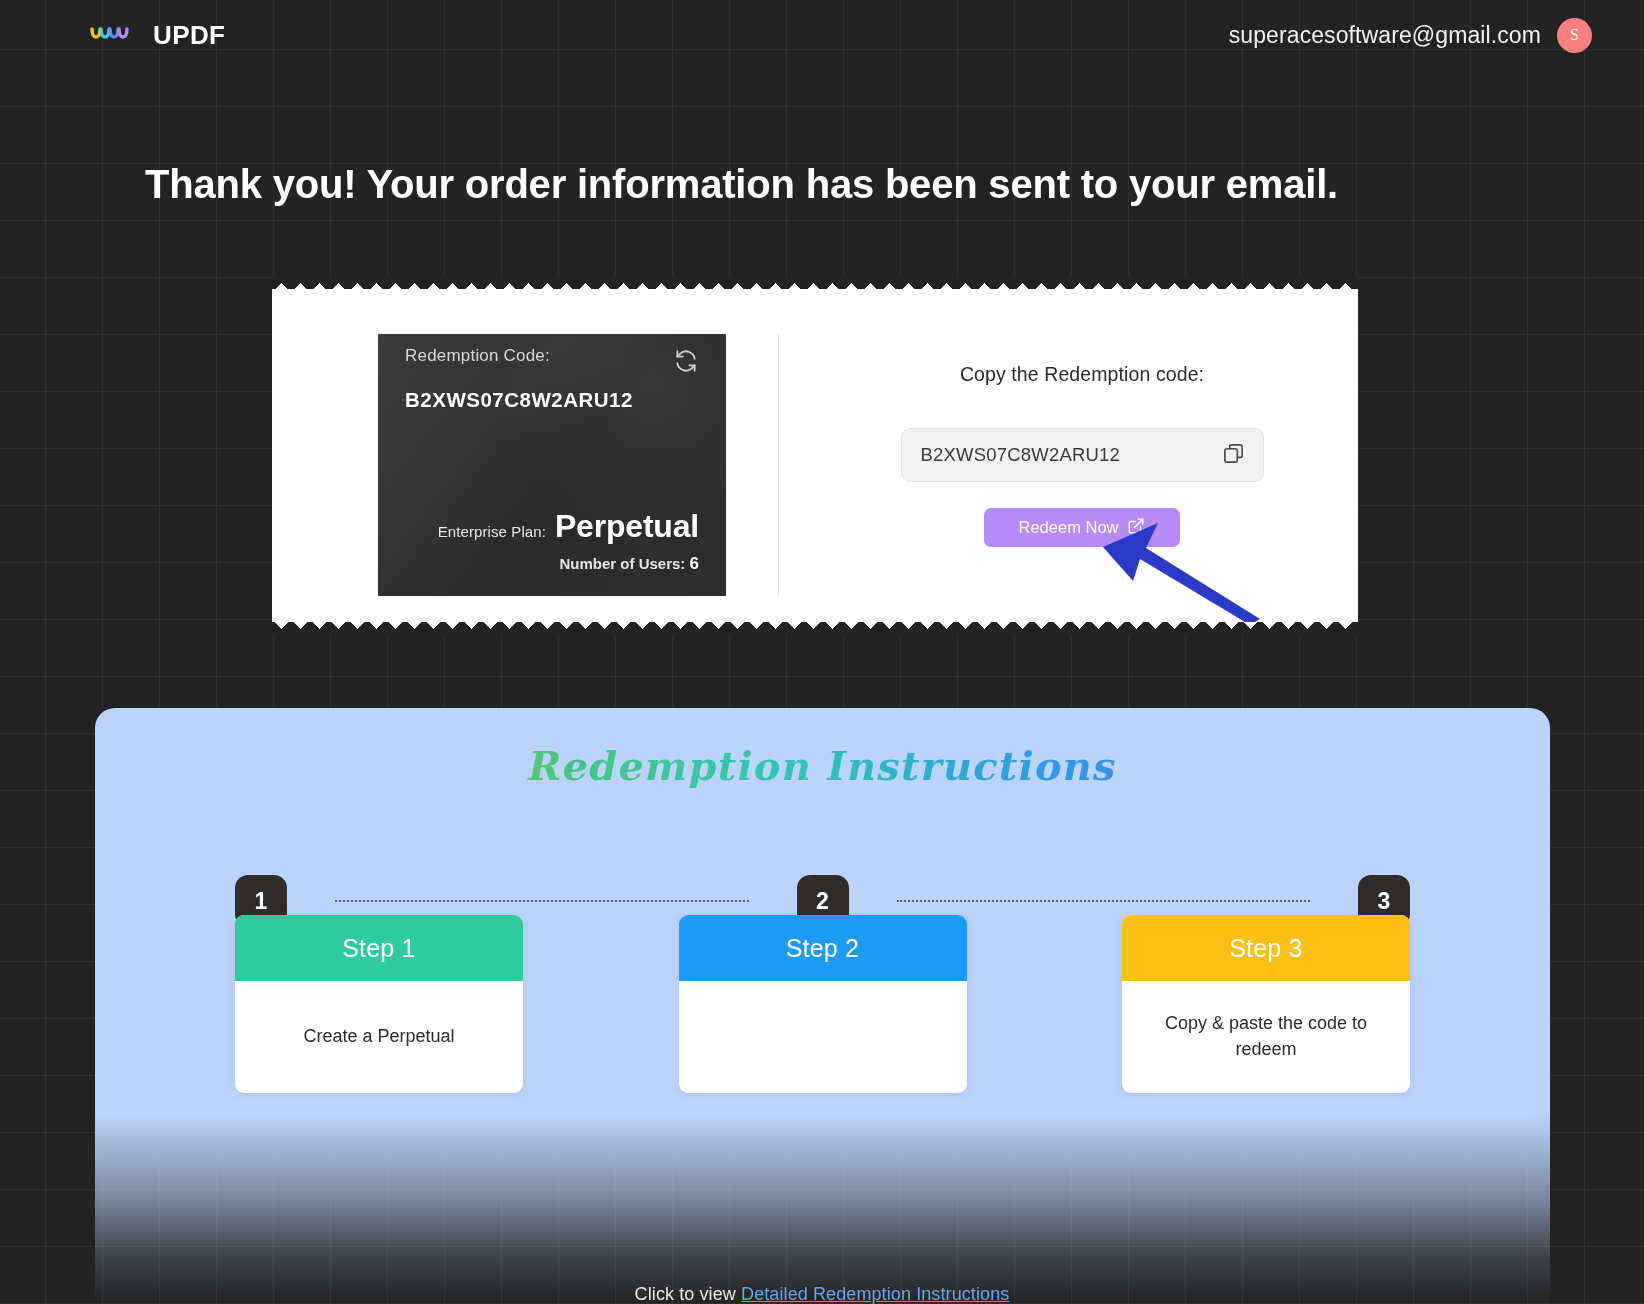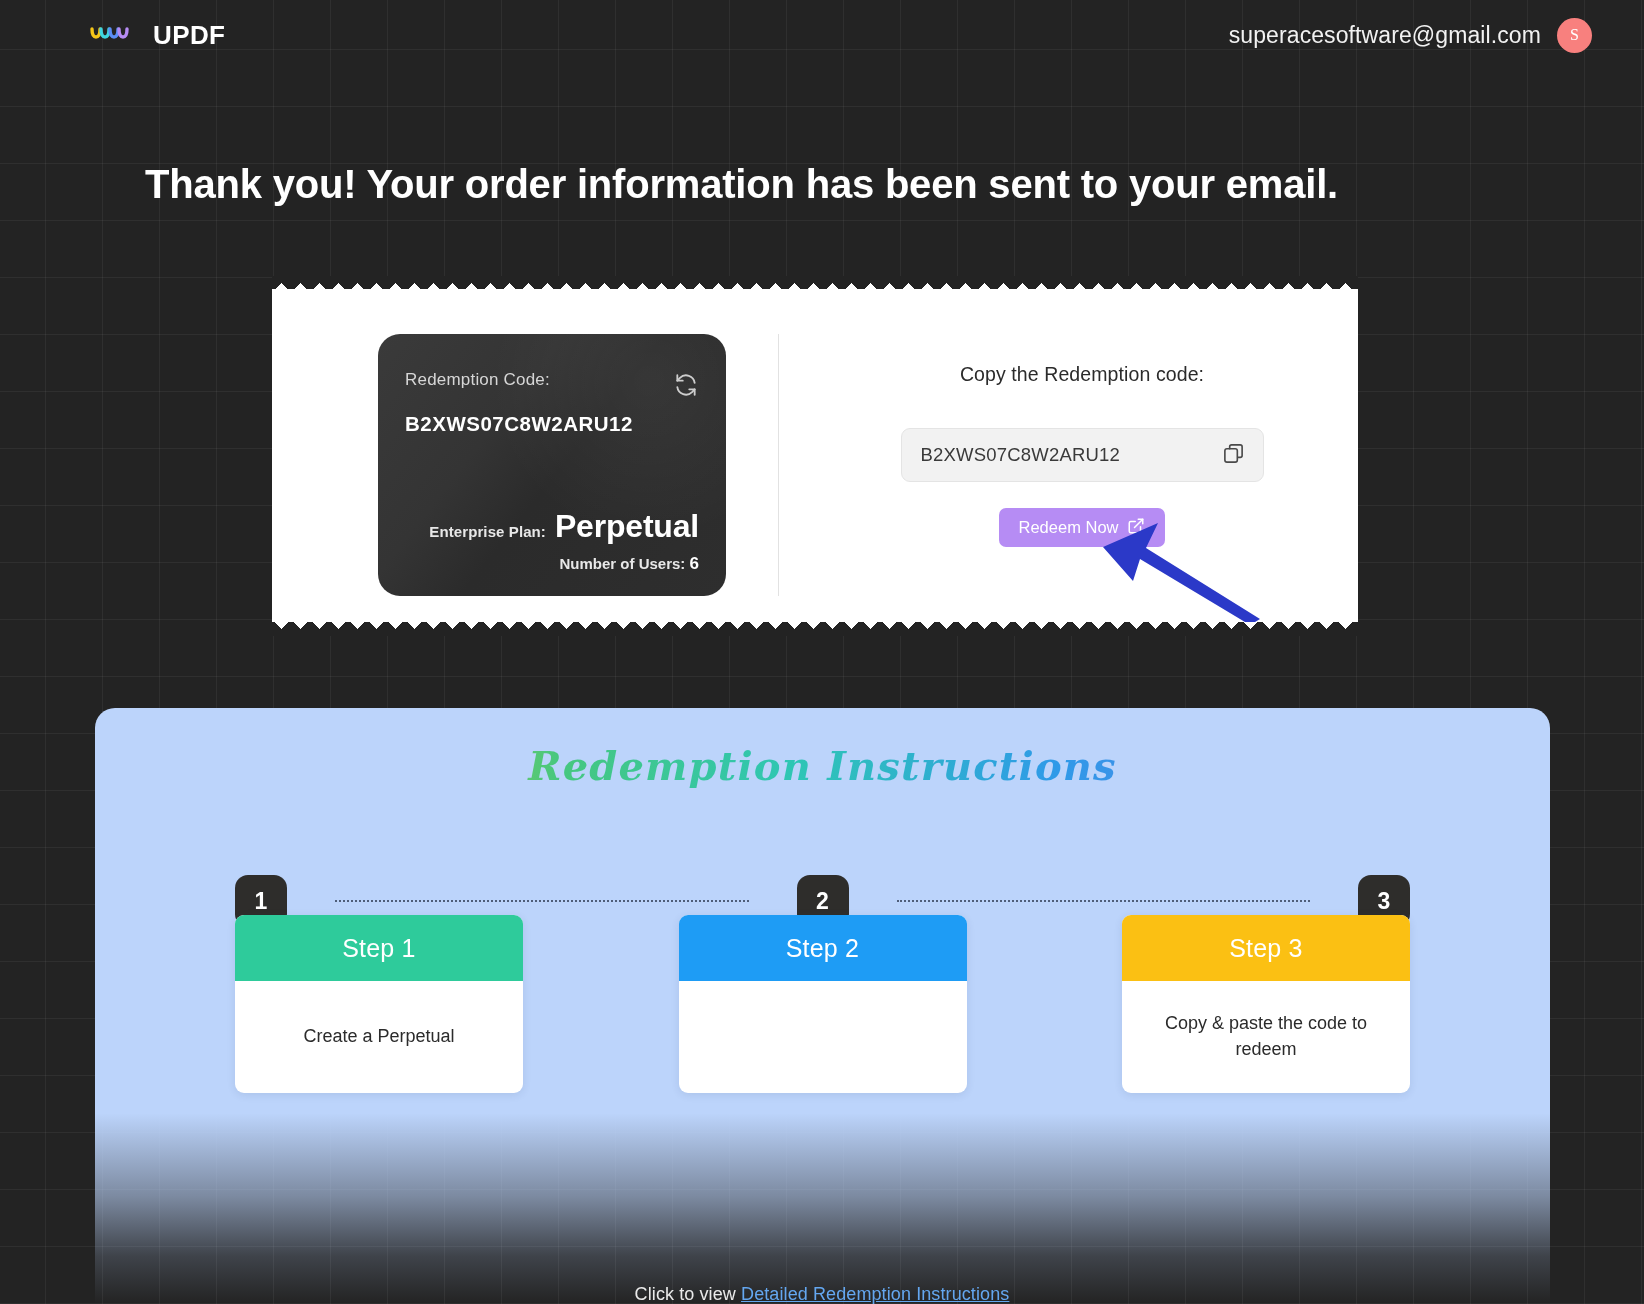--- a/index.html
+++ b/index.html
@@ -124,25 +124,25 @@
     background-position: 0 0, 0 0;
     background-color: #ffffff;
   }
 
   .code-card {
     position: absolute;
     left: 106px;
     top: 45px;
     width: 348px;
     height: 262px;
-    border-radius: 22px;
+    border-radius: 1px;
     background:
       radial-gradient(circle at 78% 18%, rgba(255,255,255,0.055) 0%, rgba(255,255,255,0) 46%),
       linear-gradient(128deg, #3a3a3a 0%, #343434 34%, #2b2b2b 52%, #2e2e2e 100%);
-    padding: 36px 27px 22px 27px;
+    padding: 12px 27px 22px 27px;
     display: flex;
     flex-direction: column;
     color: #ffffff;
     overflow: hidden;
   }
   .code-card-top {
     display: flex;
     align-items: flex-start;
     justify-content: space-between;
   }
@@ -162,21 +162,21 @@
   .card-spacer { flex: 1; }
   .plan-row {
     text-align: right;
     display: flex;
     align-items: baseline;
     justify-content: flex-end;
     gap: 9px;
   }
   .plan-label {
     font-size: 15px;
-    font-weight: bold;
+    font-weight: normal;
     color: #e8e8e8;
     letter-spacing: 0.1px;
   }
   .plan-value {
     font-size: 32px;
     font-weight: bold;
     color: #ffffff;
     letter-spacing: -0.2px;
   }
   .users-row {
@@ -225,21 +225,21 @@
   }
   .copy-code {
     font-size: 18.5px;
     color: #3a3a3a;
     letter-spacing: 0.2px;
   }
   .copy-icon { display: block; }
 
   .redeem-btn {
     margin-top: 26px;
-    width: 166px;
+    width: 196px;
     height: 39px;
     border-radius: 7px;
     background: #b68cf4;
     border: none;
     color: #ffffff;
     font-family: "Liberation Sans", sans-serif;
     font-size: 16.5px;
     display: flex;
     align-items: center;
     justify-content: center;

